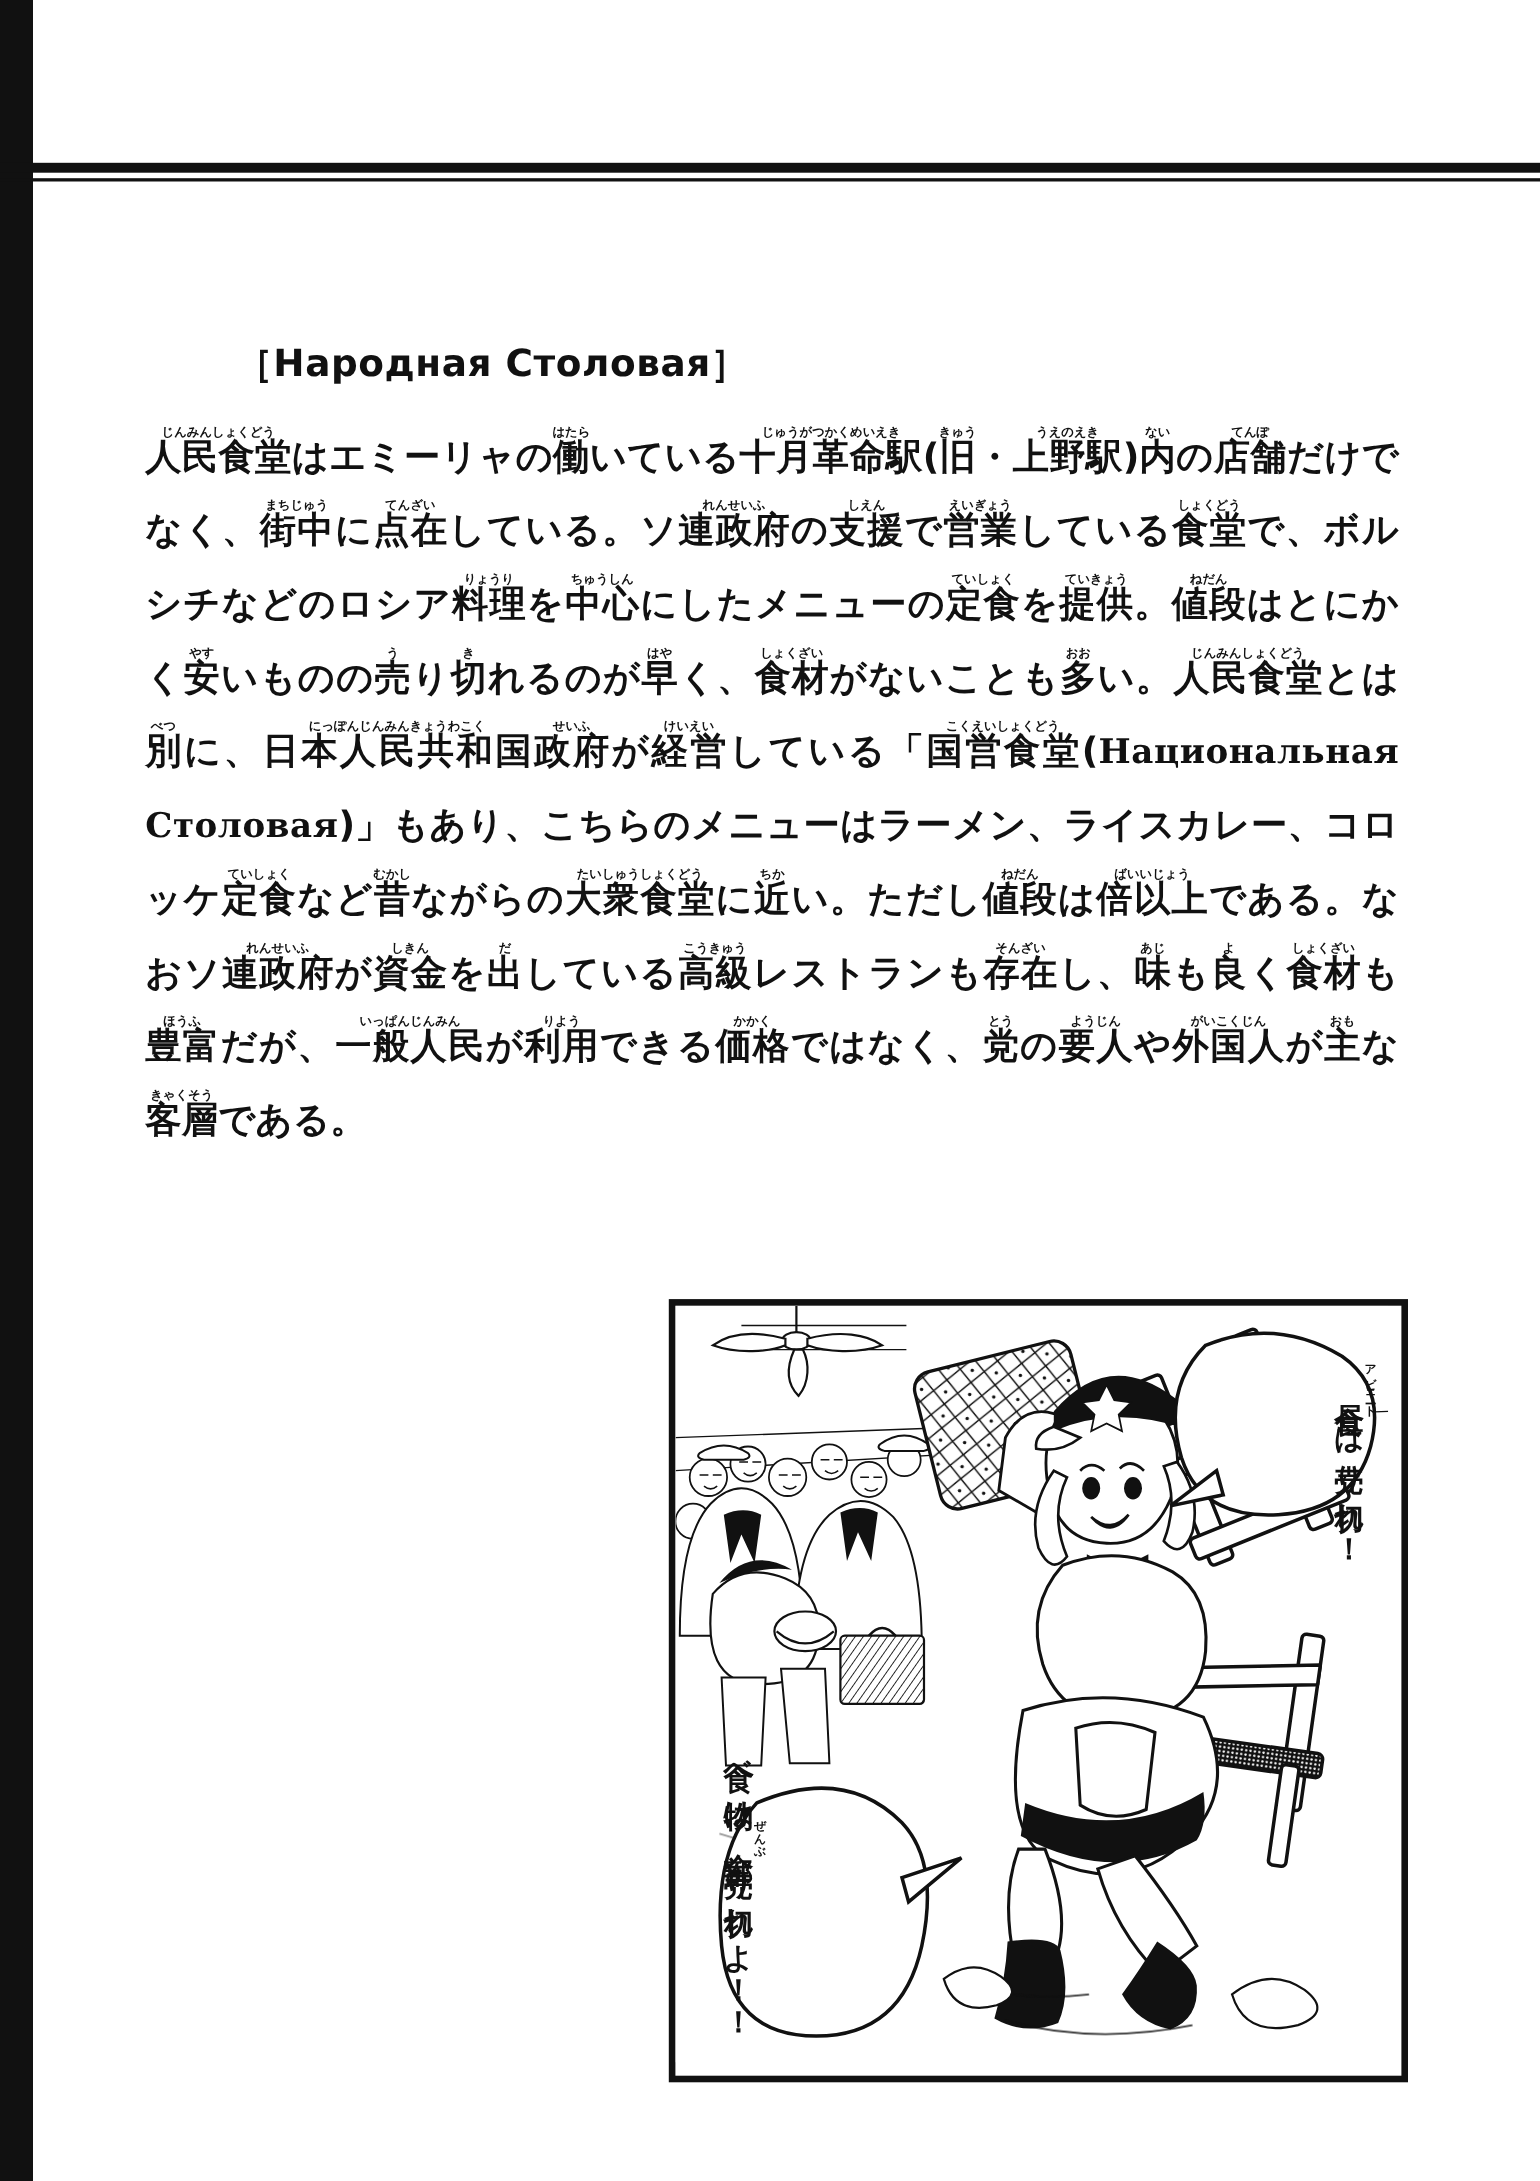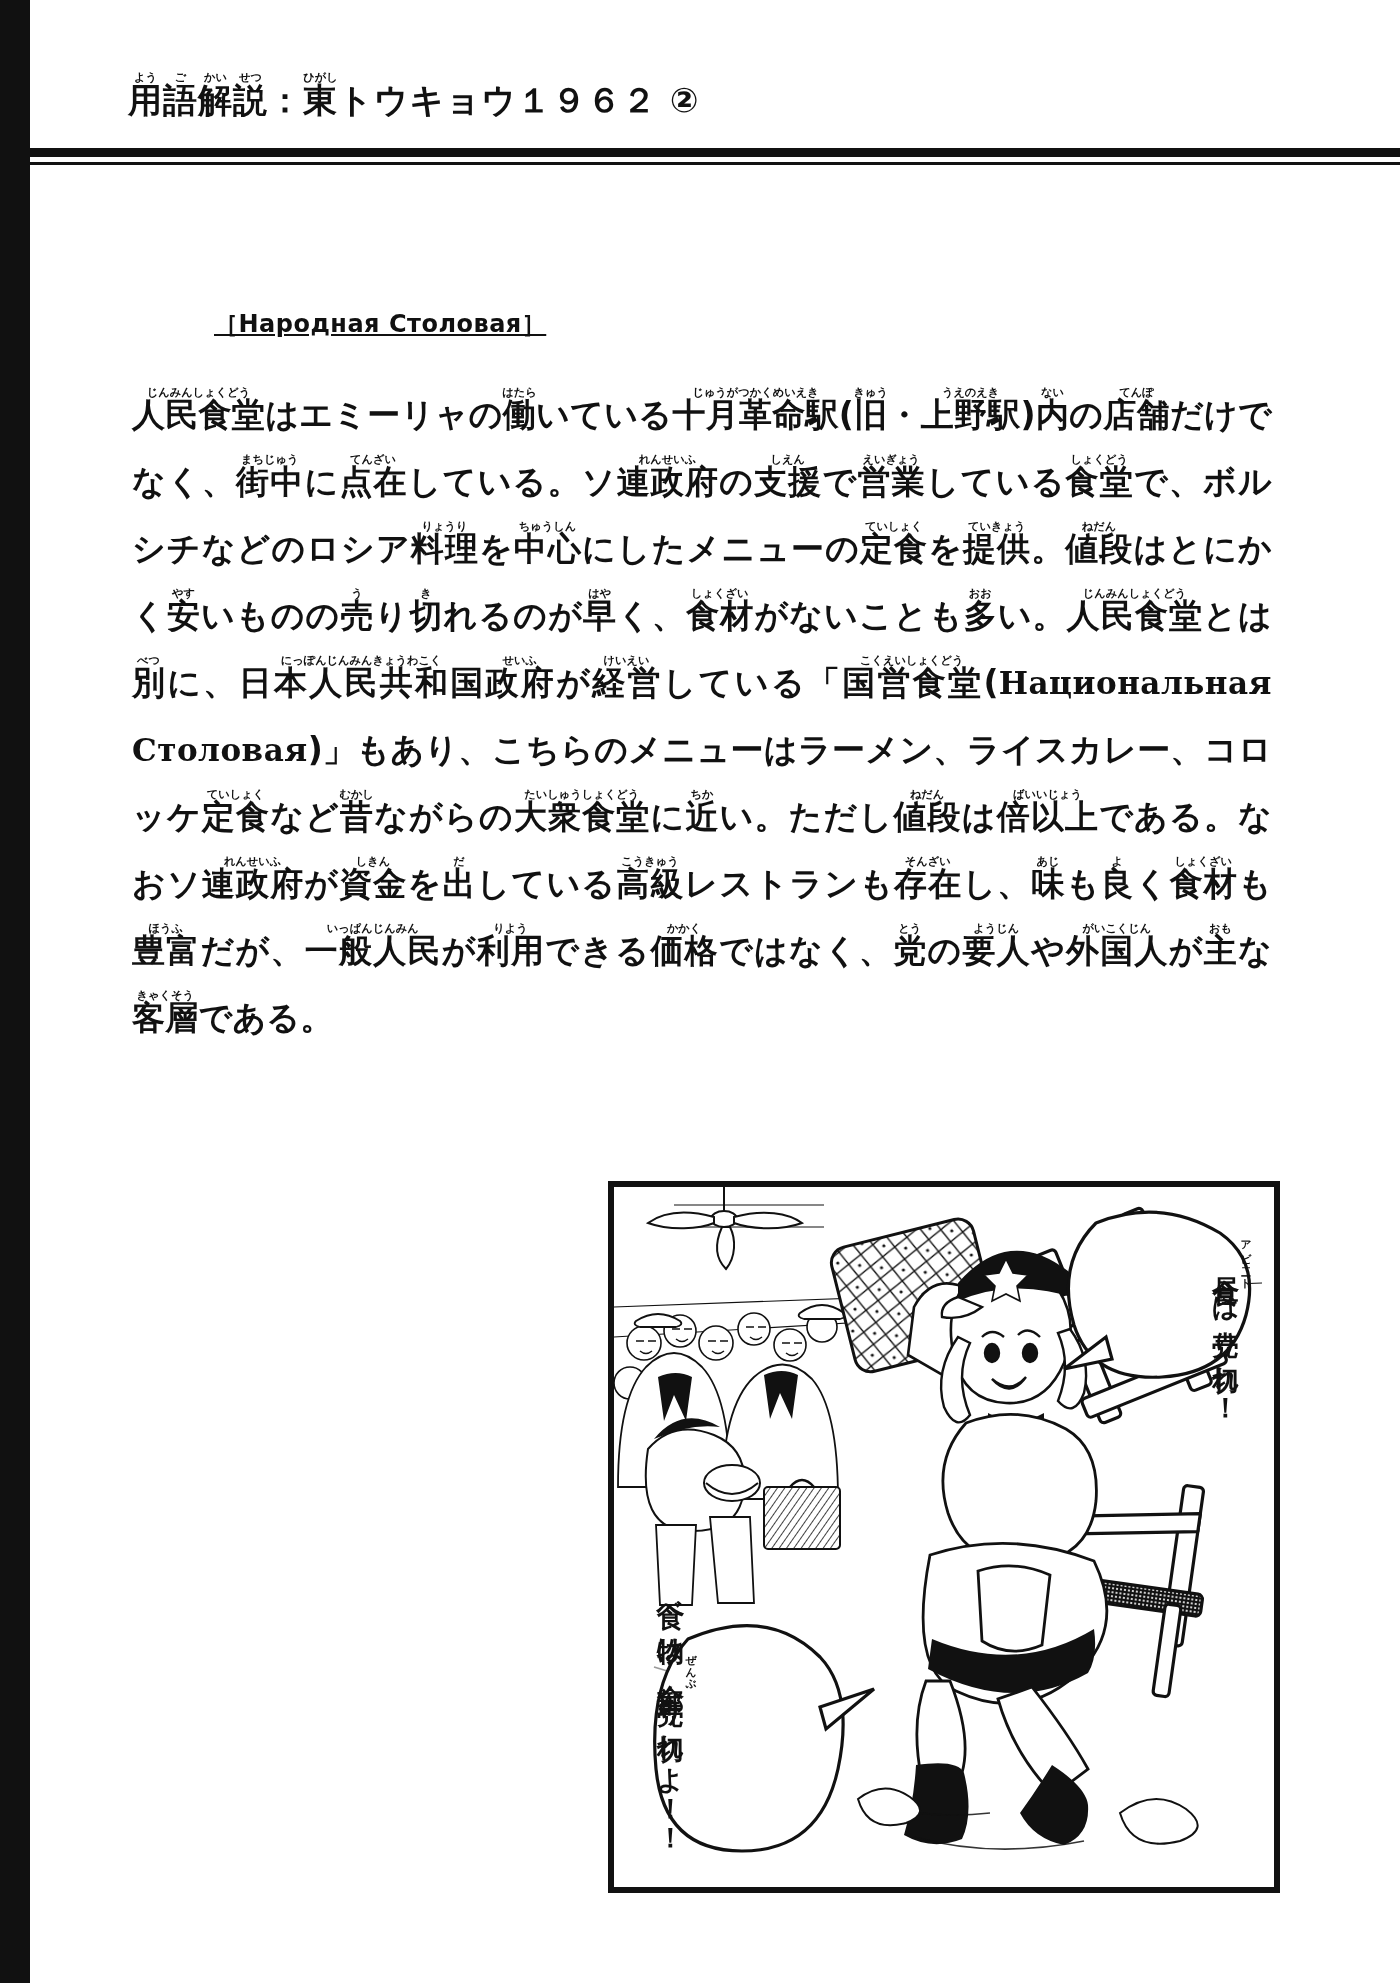--- a/index.html
+++ b/index.html
@@ -87,25 +87,24 @@
     font-size: 60px;
     vertical-align: 6px;
     letter-spacing: 0;
   }
   .section-heading rt { font-size: 0.26em; }
 
   .section-subheading {
     position: absolute;
     left: 214px;
     top: 308px;
-    font-size: 24px;
+    font-size: 34px;
     font-weight: bold;
     letter-spacing: 0.5px;
     white-space: nowrap;
-    text-decoration: underline;
   }
 
   
   .body-text {
     position: absolute;
     left: 132px;
     top: 382px;
     width: 1140px;
     font-size: 33px;
     line-height: 2.03;
@@ -158,23 +157,20 @@
   .balloon-text rt { font-size: 0.4em; font-weight: bold; }
 </style>
 </head>
 <body>
 
 <div class="page">
 
   <div class="left-bar"></div>
   <div class="top-area"></div>
 
-  <div class="header-title">
-    <ruby>用<rt>よう</rt>語<rt>ご</rt>解<rt>かい</rt>説<rt>せつ</rt></ruby>：<ruby>東<rt>ひがし</rt></ruby><span>トウキョウ１９６２ ②</span>
-  </div>
 
   <div class="header-rule"></div>
   <div class="header-rule-thin"></div>
 
 
   <div class="section-subheading">［Народная Столовая］</div>
 
   <div class="body-text">
     <ruby>人民食堂<rt>じんみんしょくどう</rt></ruby>はエミーリャの<ruby>働<rt>はたら</rt></ruby>いている<ruby>十月革命駅<rt>じゅうがつかくめいえき</rt></ruby>(<ruby>旧<rt>きゅう</rt></ruby>・<ruby>上野駅<rt>うえのえき</rt></ruby>)<ruby>内<rt>ない</rt></ruby>の<ruby>店舗<rt>てんぽ</rt></ruby>だけでなく、<ruby>街中<rt>まちじゅう</rt></ruby>に<ruby>点在<rt>てんざい</rt></ruby>している。ソ<ruby>連政府<rt>れんせいふ</rt></ruby>の<ruby>支援<rt>しえん</rt></ruby>で<ruby>営業<rt>えいぎょう</rt></ruby>している<ruby>食堂<rt>しょくどう</rt></ruby>で、ボルシチなどのロシア<ruby>料理<rt>りょうり</rt></ruby>を<ruby>中心<rt>ちゅうしん</rt></ruby>にしたメニューの<ruby>定食<rt>ていしょく</rt></ruby>を<ruby>提供<rt>ていきょう</rt></ruby>。<ruby>値段<rt>ねだん</rt></ruby>はとにかく<ruby>安<rt>やす</rt></ruby>いものの<ruby>売<rt>う</rt></ruby>り<ruby>切<rt>き</rt></ruby>れるのが<ruby>早<rt>はや</rt></ruby>く、<ruby>食材<rt>しょくざい</rt></ruby>がないことも<ruby>多<rt>おお</rt></ruby>い。<ruby>人民食堂<rt>じんみんしょくどう</rt></ruby>とは<ruby>別<rt>べつ</rt></ruby>に、<ruby>日本人民共和国<rt>にっぽんじんみんきょうわこく</rt></ruby><ruby>政府<rt>せいふ</rt></ruby>が<ruby>経営<rt>けいえい</rt></ruby>している「<ruby>国営食堂<rt>こくえいしょくどう</rt></ruby>(<span class="lat">Национальная Столовая</span>)」もあり、こちらのメニューはラーメン、ライスカレー、コロッケ<ruby>定食<rt>ていしょく</rt></ruby>など<ruby>昔<rt>むかし</rt></ruby>ながらの<ruby>大衆食堂<rt>たいしゅうしょくどう</rt></ruby>に<ruby>近<rt>ちか</rt></ruby>い。ただし<ruby>値段<rt>ねだん</rt></ruby>は<ruby>倍以上<rt>ばいいじょう</rt></ruby>である。なおソ<ruby>連政府<rt>れんせいふ</rt></ruby>が<ruby>資金<rt>しきん</rt></ruby>を<ruby>出<rt>だ</rt></ruby>している<ruby>高級<rt>こうきゅう</rt></ruby>レストランも<ruby>存在<rt>そんざい</rt></ruby>し、<ruby>味<rt>あじ</rt></ruby>も<ruby>良<rt>よ</rt></ruby>く<ruby>食材<rt>しょくざい</rt></ruby>も<ruby>豊富<rt>ほうふ</rt></ruby>だが、<ruby>一般人民<rt>いっぱんじんみん</rt></ruby>が<ruby>利用<rt>りよう</rt></ruby>できる<ruby>価格<rt>かかく</rt></ruby>ではなく、<ruby>党<rt>とう</rt></ruby>の<ruby>要人<rt>ようじん</rt></ruby>や<ruby>外国人<rt>がいこくじん</rt></ruby>が<ruby>主<rt>おも</rt></ruby>な<ruby>客層<rt>きゃくそう</rt></ruby>である。
   </div>

